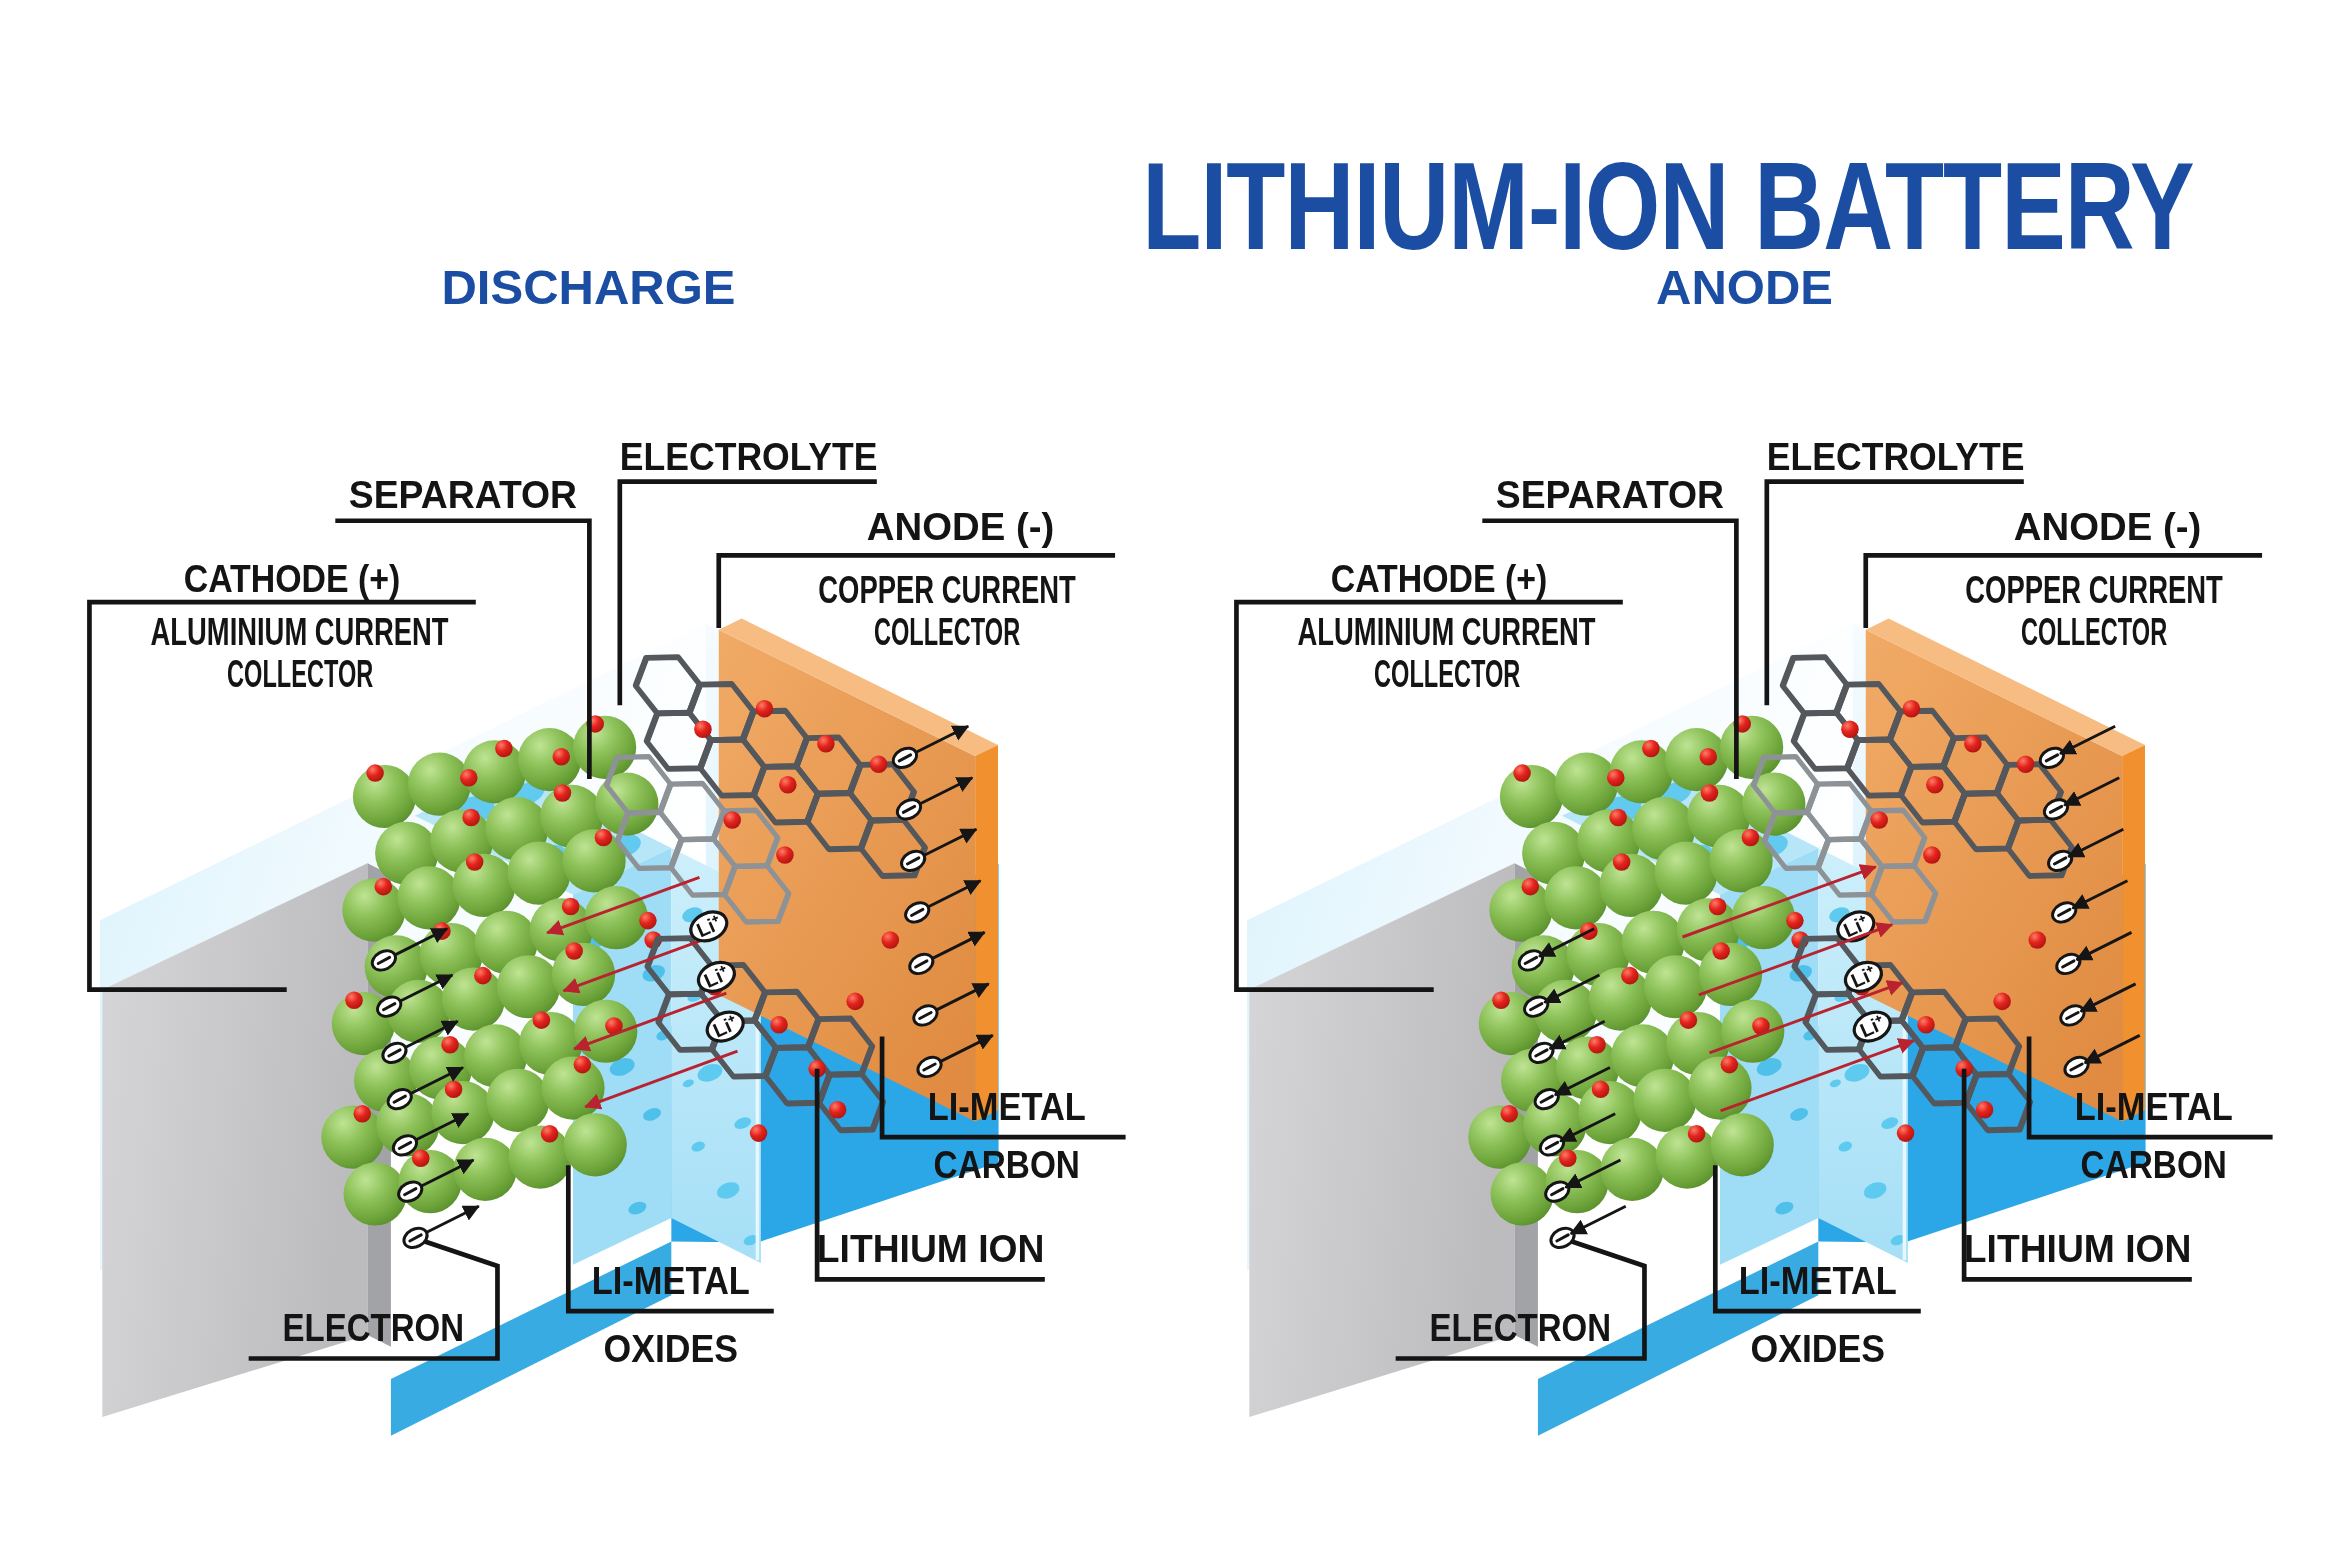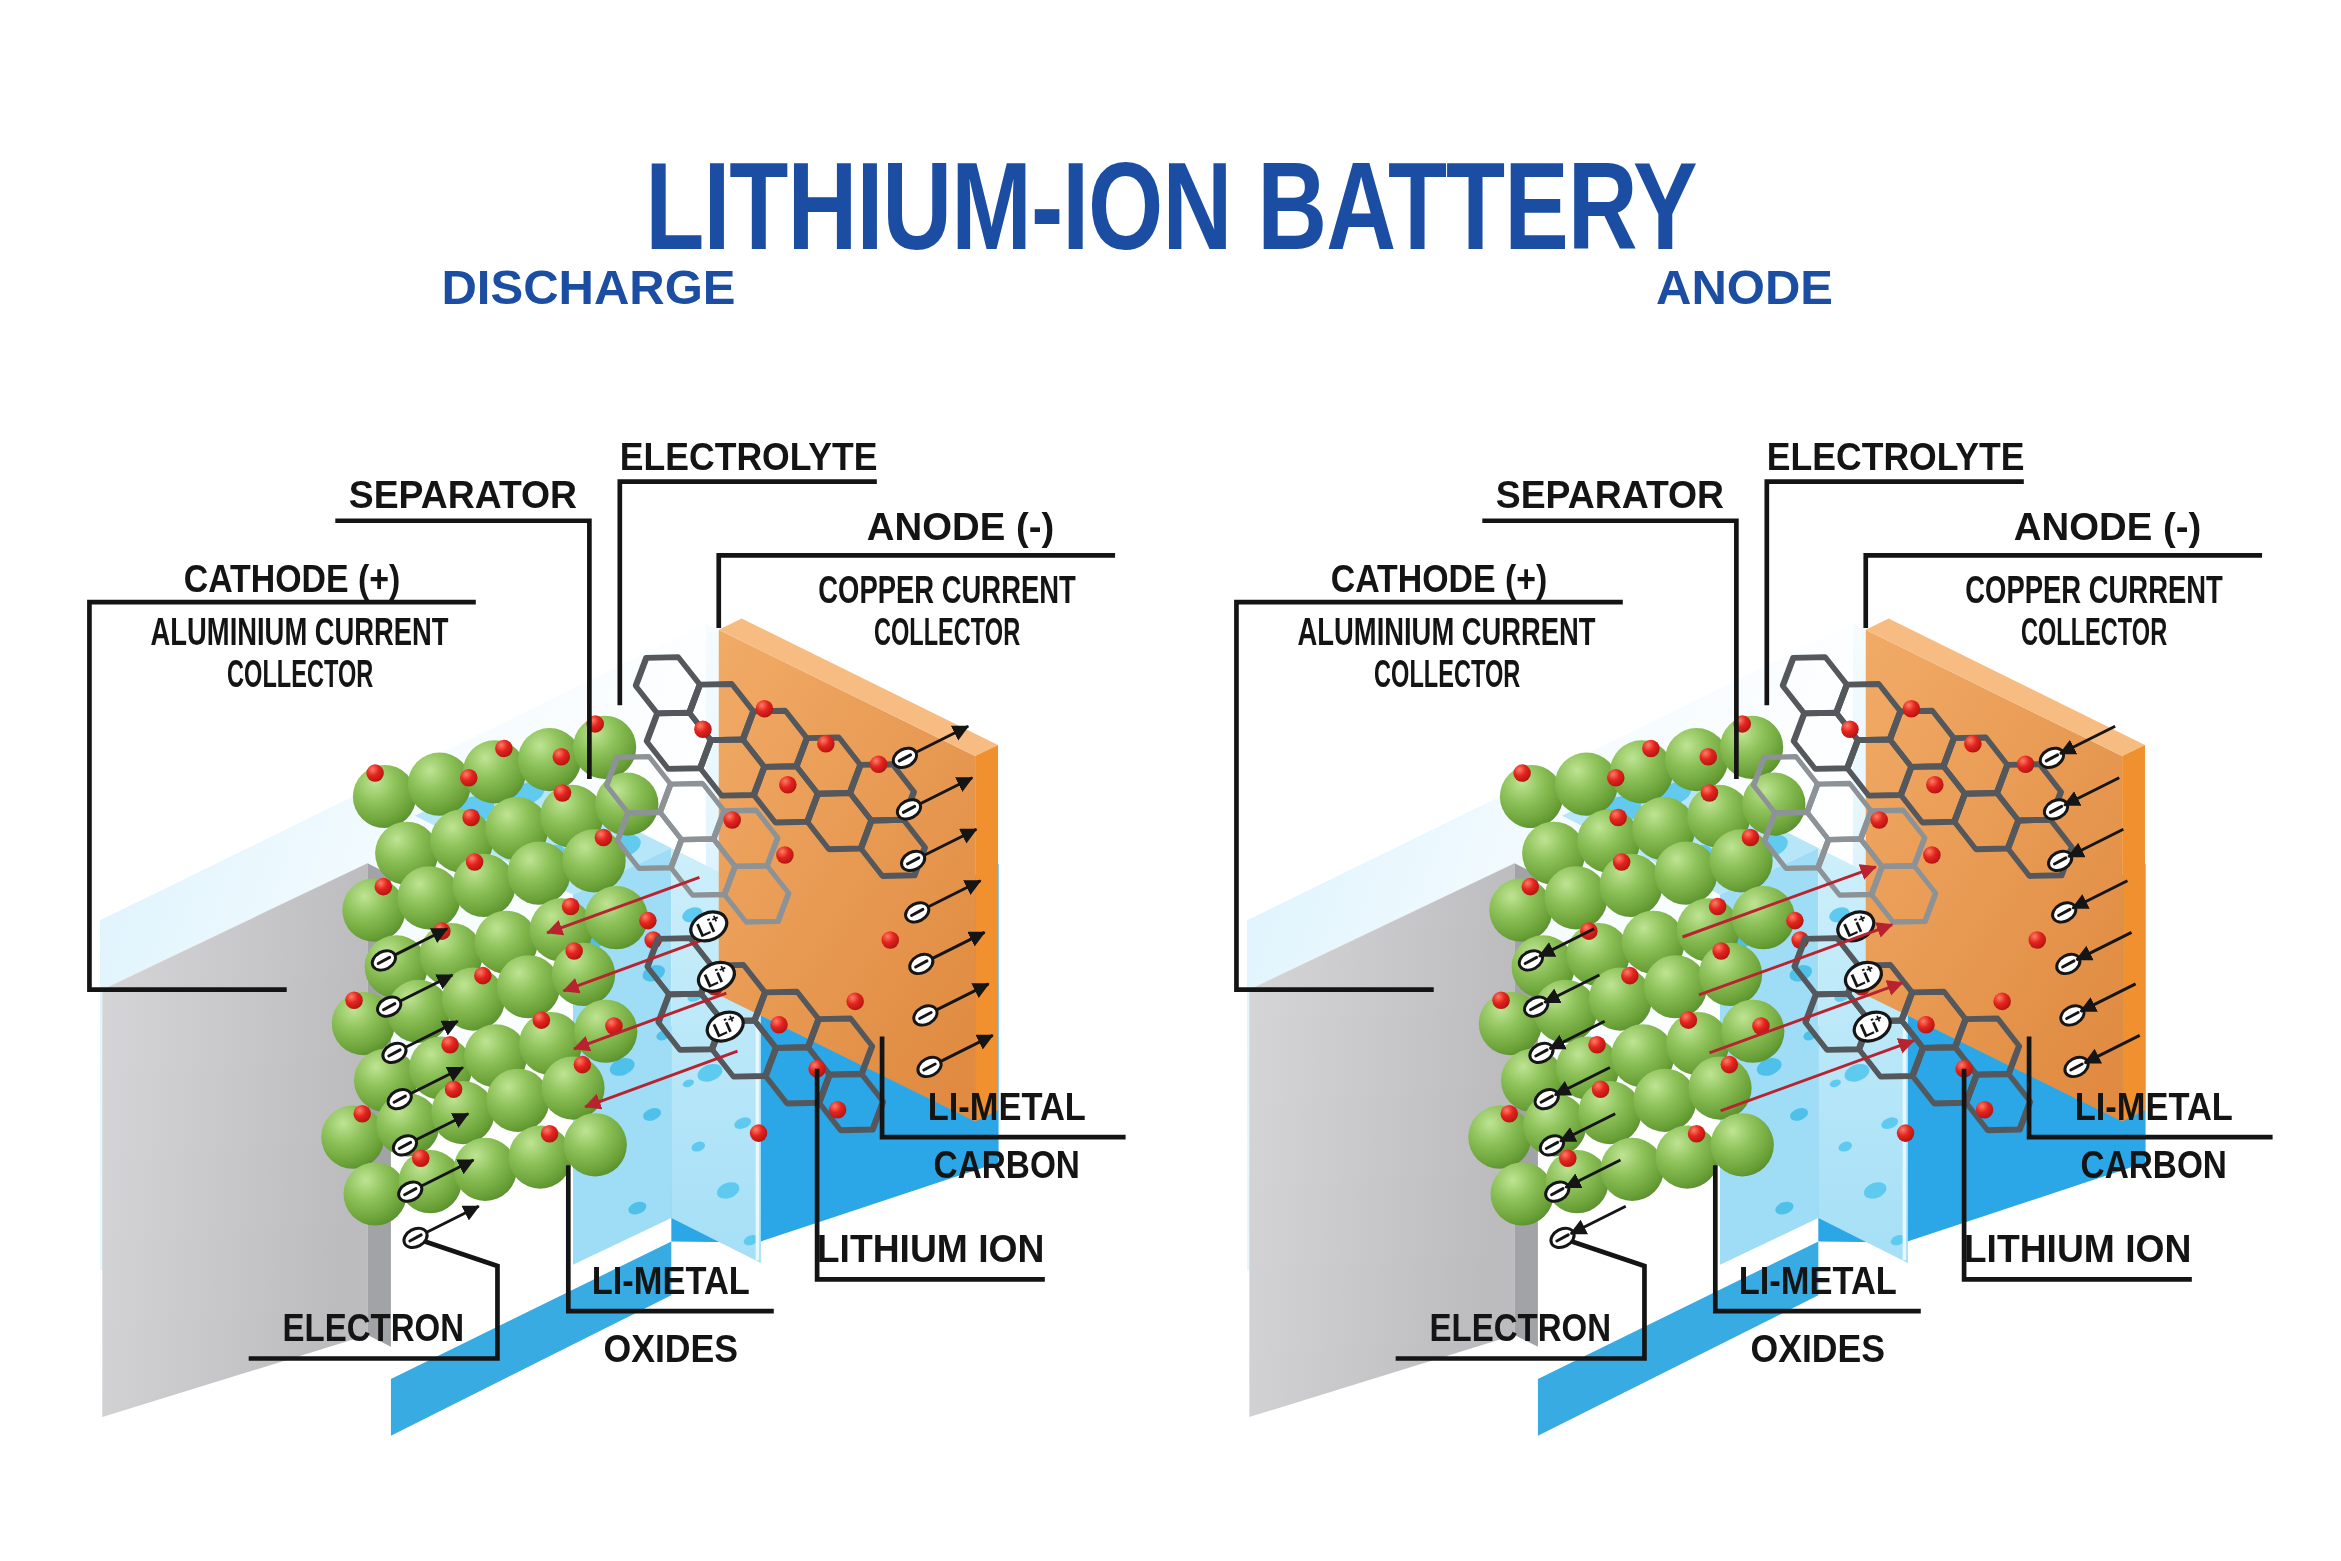--- a/index.html
+++ b/index.html
@@ -1,18 +1,18 @@
 <!DOCTYPE html>
 <html style="font-size:9.4px"><head>
 <meta charset="utf-8">
 <style>
   html,body{margin:0;padding:0;background:#ffffff;}
   body{width:2342px;height:1561px;position:relative;overflow:hidden;
        font-family:"Liberation Sans",sans-serif;}
-  .page-title{position:absolute;left:0;top:52px;width:2342px;text-align:center;
+  .page-title{position:absolute;left:0;top:52px;width:2342px;text-align:right;
        font-size:124px;font-weight:700;color:#1b4ea3;white-space:nowrap;}
   .page-title span{display:inline-block;transform:scaleX(.78);letter-spacing:-1.2px;}
   .mode-header{position:absolute;top:259px;width:1083px;text-align:center;
        font-size:49px;font-weight:700;color:#1b4ea3;}
   #hdr-0{left:47px;} #hdr-1{left:1203px;}
   svg.diagram{position:absolute;top:410px;width:1083px;height:1054px;}
   #diag-0{left:59px;} #diag-1{left:1206px;}
   svg text{font-family:"Liberation Sans",sans-serif;font-weight:700;fill:#141414;}
   .lbl{font-size:66px;}
   .callout path{stroke:#141414;stroke-width:8;fill:none;}

